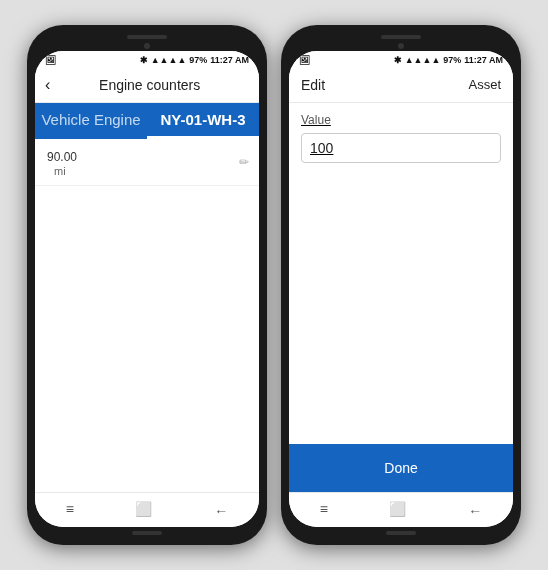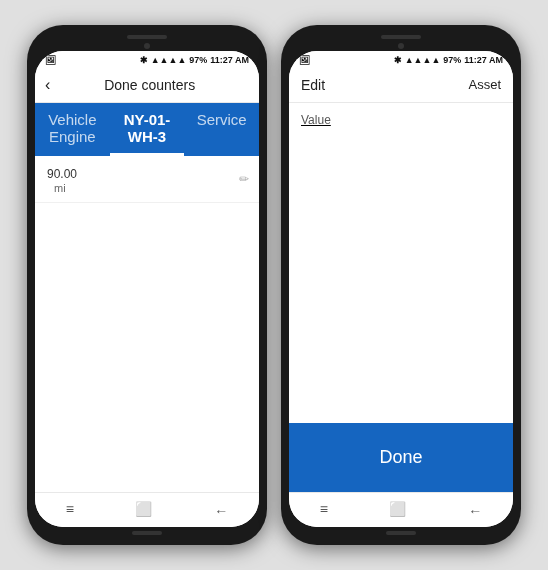--- a/index.html
+++ b/index.html
@@ -190,22 +190,22 @@
       font-size: 14px;
       color: #222;
       width: 100%;
       outline: none;
     }
 
     .done-bar {
       background: #1565c0;
       color: #fff;
       text-align: center;
-      padding: 24px;
-      font-size: 18px;
+      padding: 16px;
+      font-size: 14px;
       font-weight: 500;
       cursor: pointer;
       margin: 0;
     }
 
     
     .speaker {
       width: 40px;
       height: 4px;
       background: #333;
@@ -250,27 +250,26 @@
         <div class="status-right">
           <span>✱</span>
           <span>▲▲▲▲</span>
           <span>97%</span>
           <span>11:27 AM</span>
         </div>
       </div>
 
       <div class="top-bar">
         <span class="back-arrow">‹</span>
-        <span class="top-bar-title">Done counters</span>
+        <span class="top-bar-title">Engine counters</span>
       </div>
 
       <div class="tab-bar">
         <div class="tab-item">Vehicle Engine</div>
         <div class="tab-item active">NY-01-WH-3</div>
-        <div class="tab-item">Service</div>
       </div>
 
       <div class="content">
         <div class="counter-item">
           <div class="counter-value">90.00</div>
           <div class="counter-unit">mi</div>
           <span class="edit-icon">✏</span>
         </div>
       </div>
 
@@ -300,20 +299,21 @@
         </div>
       </div>
 
       <div class="edit-bar">
         <span class="edit-bar-title">Edit</span>
         <span class="edit-bar-close">Asset</span>
       </div>
 
       <div class="edit-content">
         <div class="value-label">Value</div>
+        <input class="value-input" type="text" value="100" style="">
       </div>
 
       <div class="done-bar">Done</div>
 
       <div class="bottom-nav">
         <span class="nav-btn">≡</span>
         <span class="nav-btn">⬜</span>
         <span class="nav-btn">←</span>
       </div>
     </div>

